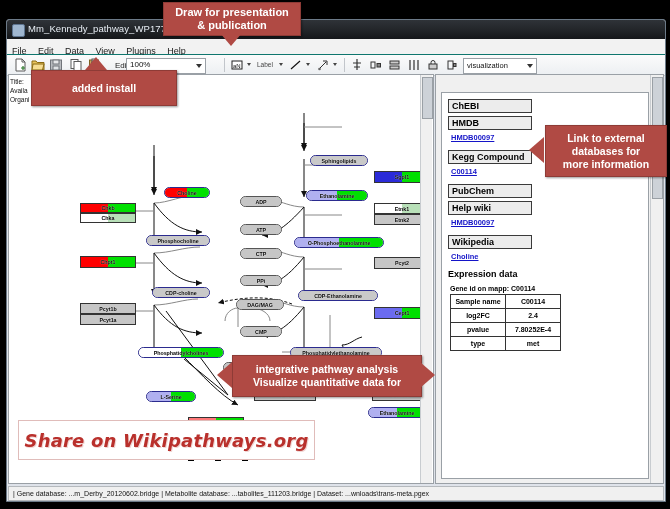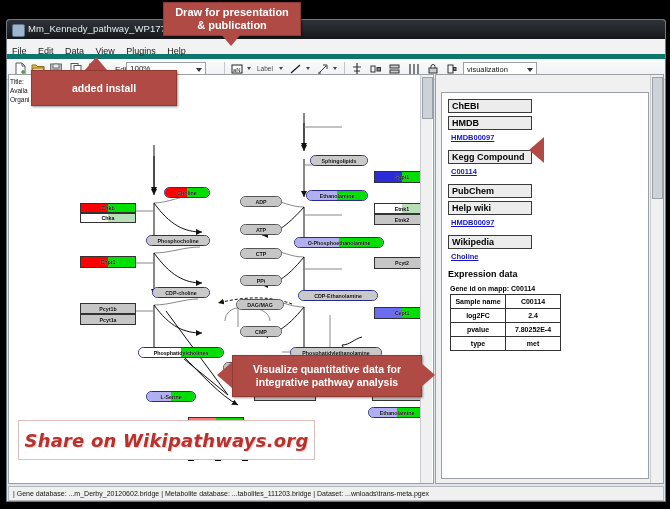--- a/index.html
+++ b/index.html
@@ -9,21 +9,21 @@
   
   .win{position:absolute;left:6px;top:19px;width:658px;height:481px;background:#dfe3ea;
        border:1px solid #6c7a88;border-radius:3px 3px 0 0;box-shadow:0 0 6px rgba(0,0,0,.6);}
   .titlebar{height:19px;background:linear-gradient(to bottom,#2f3338 0%,#23262a 50%,#15171a 100%);
             border-radius:2px 2px 0 0;position:relative;}
   .titlebar .tb-ico{position:absolute;left:5px;top:4px;width:11px;height:11px;
             background:#9fb6cf;border:1px solid #5d7490;border-radius:2px;}
   .titlebar .tb-text{position:absolute;left:21px;top:3px;font-size:9.5px;color:#e8eef5;
             white-space:nowrap;letter-spacing:.1px;}
 
-  .menubar{height:14px;background:#f2f2f2;border-bottom:5px solid #0f766e;padding:1px 0 0 5px;}
+  .menubar{height:14px;background:#f2f2f2;border-bottom:1px solid #0f766e;padding:1px 0 0 5px;}
   .menubar span{font-size:9px;color:#1a1a1a;margin-right:7px;display:inline-block;}
 
   .toolbar{height:20px;background:linear-gradient(to bottom,#fbfbfb,#eceff2);
            border-bottom:1px solid #c3c7cc;position:relative;}
   .tb-btn{position:absolute;top:3px;width:14px;height:14px;}
   .tb-sep{position:absolute;top:3px;width:1px;height:14px;background:#c2c6cb;}
   .tb-lbl{position:absolute;font-size:8px;color:#222;top:6px;}
   .zoombox{position:absolute;top:3px;width:78px;height:14px;background:#fff;border:1px solid #9aa0a6;}
   .zoombox .zv{position:absolute;left:3px;top:1px;font-size:8px;color:#111;}
   .zoombox .ar{position:absolute;right:3px;top:5px;border-left:3px solid transparent;
@@ -569,25 +569,30 @@
     <div>Draw for presentation</div>
     <div>&amp; publication</div>
   </div>
   <div class="arrow-dn" style="left:220px;top:33px"></div>
 
   <div class="callout" style="left:31px;top:70px;width:144px;height:34px;font-size:10.5px;flex-direction:column">
     <div>added install</div>
   </div>
   <div class="arrow-up" style="left:85px;top:57px"></div>
 
+  <div class="callout" style="left:545px;top:125px;width:120px;height:50px;font-size:10.5px;flex-direction:column">
+    <div>Link  to external</div>
+    <div>databases  for</div>
+    <div>more information</div>
+  </div>
   <div class="arrow-lf" style="left:529px;top:137px"></div>
 
   <div class="callout" style="left:232px;top:355px;width:188px;height:40px;font-size:10.5px;flex-direction:column">
+    <div>integrative pathway analysis</div>
     <div>Visualize quantitative data  for</div>
-    <div>integrative pathway analysis</div>
   </div>
   <div class="arrow-lf" style="left:217px;top:362px"></div>
   <div class="arrow-rt" style="left:420px;top:362px"></div>
 
   <div class="sharebox">
     <span>Share on Wikipathways.org</span>
   </div>
 </div>
 
 </body></html>

